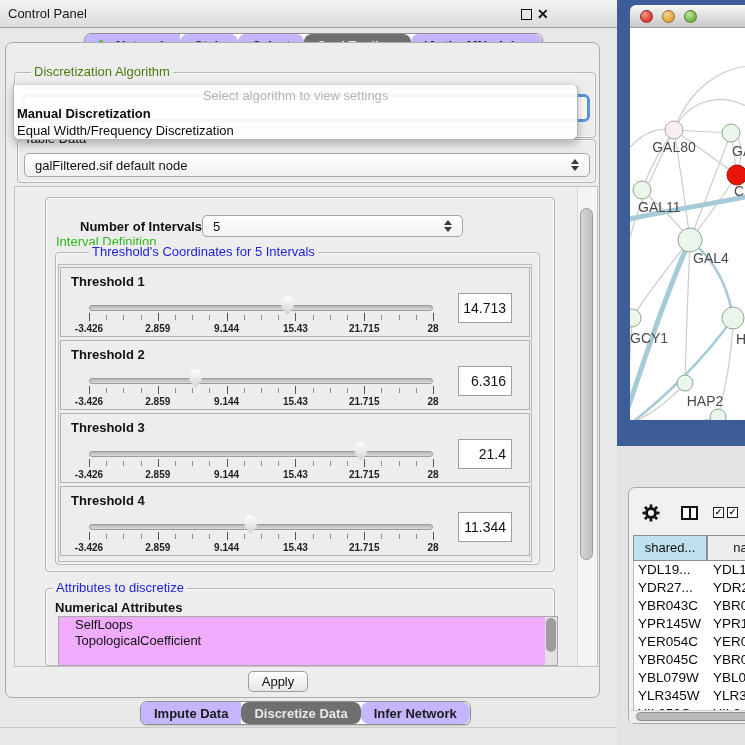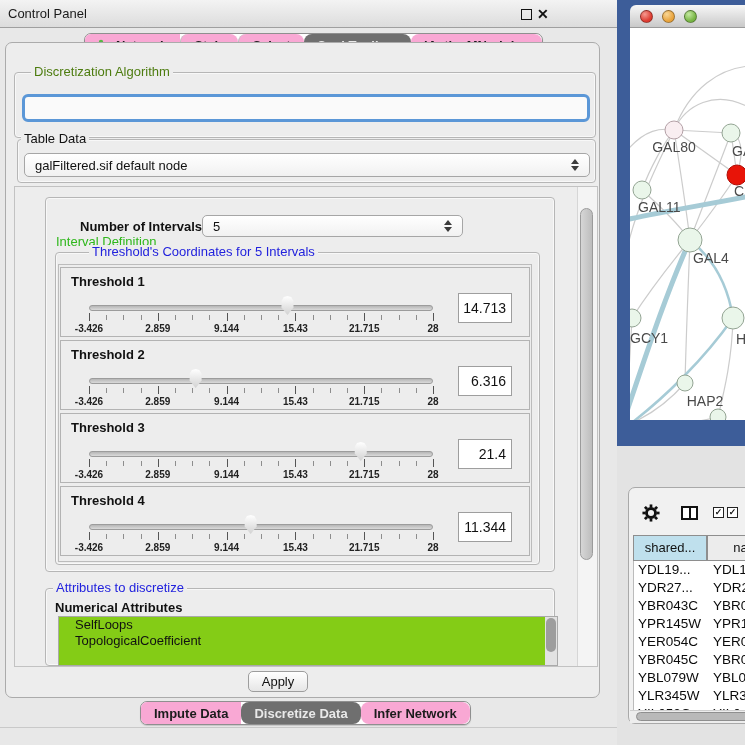--- a/index.html
+++ b/index.html
@@ -10,21 +10,21 @@
   
   #cp-titlebar{left:0;top:0;width:617px;height:28px;background:linear-gradient(#f3f3f3,#dcdcdc);border-bottom:1px solid #9f9f9f;}
   #cp-title{left:8px;top:0;line-height:28px;font-size:13px;color:#1a1a1a;}
   #float-btn{left:521px;top:9px;width:11px;height:11px;border:1.5px solid #111;background:transparent;}
   #close-btn{left:537px;top:4px;font-size:14px;font-weight:700;color:#111;line-height:20px;}
 
   
   .tabbar{display:flex;border:1px solid #8f8f8f;border-radius:7px;overflow:hidden;background:#fff;height:25px;box-shadow:0 1px 1px rgba(0,0,0,.15);}
   #top-tabs{left:84px;top:33px;}
   #bottom-tabs{left:140px;top:701px;height:24px;}
-  .tab{padding:0 13px;line-height:23px;font-size:13px;font-weight:700;color:#1c1c1c;background:#f9a8d4;white-space:nowrap;display:flex;align-items:center;gap:5px;}
+  .tab{padding:0 13px;line-height:23px;font-size:13px;font-weight:700;color:#1c1c1c;background:#c4b5fd;white-space:nowrap;display:flex;align-items:center;gap:5px;}
   .tab:not(:first-child){border-left:1px solid #bdbdbd;border-radius:8px;}
   .tab.sel{background:#6f6f6f;color:#e9e9e9;border-left:none;}
   .tab.sel+.tab{border-left:none;}
 
   
   #panel{left:5px;top:42px;width:595px;height:656px;border:1px solid #ababab;border-radius:7px;background:#ededed;}
   .group{border:1px solid #b6b6b6;border-radius:4px;box-shadow:inset 0 0 0 1px rgba(255,255,255,.6);}
   .gtitle{font-size:13px;background:#ededed;padding:0 3px;line-height:14px;white-space:nowrap;}
 
   #disc-group{left:14px;top:72px;width:582px;height:66px;}
@@ -66,21 +66,21 @@
   .t-track{position:absolute;left:28px;top:37px;width:344px;height:6px;background:linear-gradient(#b6b6b6,#dadada);border:1px solid #9c9c9c;border-radius:3px;}
   .t-thumb{position:absolute;top:28px;width:15px;height:19px;background:linear-gradient(180deg,#ffffff,#d2d2d2);clip-path:polygon(50% 100%,10% 60%,10% 25%,25% 5%,50% 0%,75% 5%,90% 25%,90% 60%);filter:drop-shadow(0 0 1px #888);}
   .t-minor{position:absolute;left:28px;top:47px;width:345px;height:5px;background:repeating-linear-gradient(90deg,#8d8d8d 0 1px,transparent 1px 17.2px);}
   .t-major{position:absolute;top:45px;width:1px;height:8px;background:#555;}
   .t-ticklab{position:absolute;top:55px;transform:translateX(-50%);font-size:10px;font-weight:700;color:#222;white-space:nowrap;}
   .t-value{position:absolute;left:397px;top:25px;width:54px;height:30px;background:#fff;border:1px solid #9e9e9e;font-size:14px;color:#111;text-align:right;line-height:28px;padding-right:5px;}
 
   #attr-group{left:45px;top:588px;width:510px;height:78px;}
   #attr-title{left:53px;top:581px;color:#2222dd;}
   #attr-sub{left:55px;top:600px;font-size:13px;font-weight:700;color:#111;}
-  #attr-list{left:58px;top:616px;width:500px;height:50px;background:#84cc16;border:1px solid #a9a9a9;overflow:hidden;}
+  #attr-list{left:58px;top:616px;width:500px;height:50px;background:#f0abfc;border:1px solid #a9a9a9;overflow:hidden;}
   .attr-item{font-size:13px;color:#111;line-height:16px;padding-left:16px;white-space:nowrap;}
   #attr-track{left:545px;top:617px;width:12px;height:48px;background:#e2e2e2;}
   #attr-thumb{left:546px;top:618px;width:10px;height:34px;background:#9d9d9d;border-radius:5px;}
 
   #apply-btn{left:248px;top:671px;width:60px;height:21px;background:linear-gradient(#ffffff,#e6e6e6);border:1px solid #9d9d9d;border-radius:5px;font-size:13px;color:#111;text-align:center;line-height:19px;}
   #left-bottom-line{left:0;top:727px;width:617px;height:1px;background:#c9c9c9;}
 
   
   #blue-frame{left:617px;top:0;width:128px;height:446px;background:#3d5d99;}
   #mac-titlebar{left:630px;top:5px;width:115px;height:23px;border-radius:6px 0 0 0;background:linear-gradient(#f7f7f7,#c9c9c9);border-bottom:1px solid #9a9a9a;}
@@ -155,20 +155,27 @@
   <div id="td-group" class="abs group"></div>
   <div id="td-title" class="abs gtitle">Table Data</div>
   <div id="td-combo" class="abs combo">
     <span class="cv">galFiltered.sif default node</span>
     <span class="spinner">
         <i class="up"></i>
         <i class="dn"></i>
       </span>
   </div>
 
+  <div id="algo-popup" class="abs">
+    <div id="algo-hint" class="abs">Select algorithm to view settings</div>
+    <div id="algo-items">
+        <div class="algo-item" style="top: 20px; font-weight: 700;">Manual Discretization</div>
+        <div class="algo-item" style="top: 37px; font-weight: 400;">Equal Width/Frequency Discretization</div>
+      </div>
+  </div>
 
   <div id="scrollpane" class="abs"></div>
   <div id="vtrack" class="abs"></div>
   <div id="vthumb" class="abs"></div>
 
   <div id="int-group" class="abs group"></div>
   <div id="int-title" class="abs gtitle">Interval Definition</div>
   <div id="noi-label" class="abs">Number of Intervals</div>
   <div id="noi-combo" class="abs combo">
     <span class="cv">5</span>

